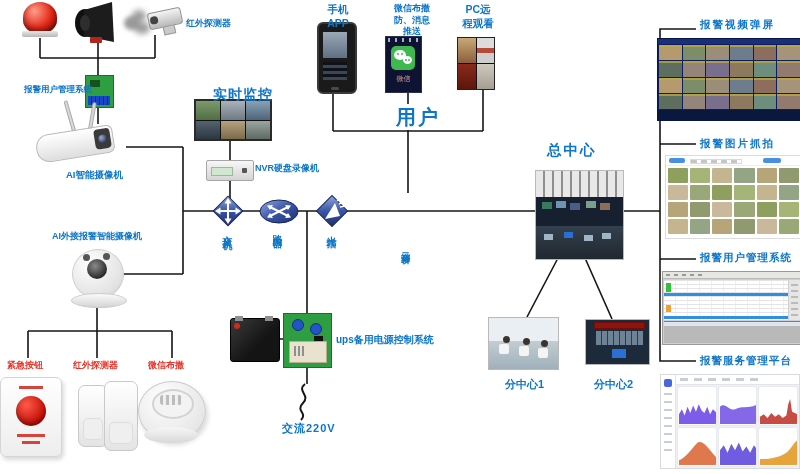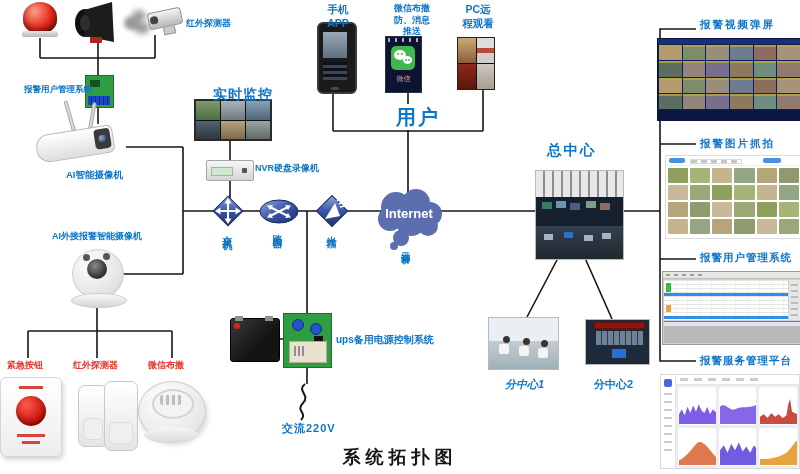--- a/index.html
+++ b/index.html
@@ -352,35 +352,20 @@
     <svg width="36" height="36">
       <rect x="7" y="7" width="22" height="22" transform="rotate(45 18 18)" fill="url(#gb)" stroke="#182858"></rect>
       <polygon points="11,26 21,10 26,23" fill="#fff"></polygon>
       <g stroke="#fff" stroke-width="1.4">
           <path d="M23,8 L26,5 M25,11 L29,9 M26,14 L31,13"></path>
         </g>
     </svg>
   </div>
   <div class="lbl vlabel" style="left:325px;top:228px;font-size:10px;">光猫</div>
 
-  <div class="neticon" style="left:370px;top:186px;">
-    <svg width="78" height="64">
-      <g fill="#5b6fae">
-        <circle cx="26" cy="21" r="15"></circle>
-          <circle cx="46" cy="17" r="14"></circle>
-          <circle cx="60" cy="28" r="12"></circle>
-        <circle cx="20" cy="33" r="12"></circle>
-          <circle cx="41" cy="34" r="16"></circle>
-          <circle cx="58" cy="40" r="10"></circle>
-        <circle cx="31" cy="52" r="8"></circle>
-          <circle cx="24" cy="60" r="4"></circle>
-      </g>
-      <text x="39" y="32" text-anchor="middle" fill="#fff" font-size="13" font-weight="bold" font-family="Liberation Sans, sans-serif">Internet</text>
-    </svg>
-  </div>
   <div class="lbl vlabel" style="left:399px;top:245px;font-size:9px;letter-spacing:1px;">云端分析</div>
 
   <div class="node battery">
       <span class="tp"></span>
       <span class="tn"></span>
       <span class="rd"></span>
     </div>
   <div class="node pcb2">
     <span class="c1"></span>
       <span class="c2"></span>
@@ -452,21 +437,21 @@
       <i style="left:52px;top:22px;"></i>
     <b style="left:10px;top:26px;"></b>
       <b style="left:30px;top:28px;"></b>
       <b style="left:49px;top:30px;"></b>
   </div>
   <div class="node photo sub2">
     <span class="ban"></span>
       <span class="scrn"></span>
       <span class="mon"></span>
   </div>
-  <div class="lbl" style="left:505px;top:377px;font-size:11px;font-style:italic;">分中心1</div>
+  <div class="lbl" style="left:505px;top:377px;font-size:11px;">分中心1</div>
   <div class="lbl" style="left:594px;top:377px;font-size:11px;">分中心2</div>
 
   <div class="lbl" style="left:700px;top:18px;font-size:10.5px;letter-spacing:2px;">报警视频弹屏</div>
   <div class="node vw">
     <div class="hd"></div>
     <div class="grid">
         <i></i>
         <i></i>
         <i></i>
         <i></i>
@@ -574,14 +559,13 @@
           </svg>
         </div>
       <div class="card">
           <svg viewBox="0 0 40 24" width="100%" height="80%" preserveAspectRatio="none">
             <path d="M0,24 L0,19 C10,19 20,18 28,14 C34,10 36,6 40,4 L40,24 Z" fill="#e8a43c"></path>
           </svg>
         </div>
     </div>
   </div>
 
-  <div class="title">系统拓扑图</div>
 </div>
 
 </body></html>

